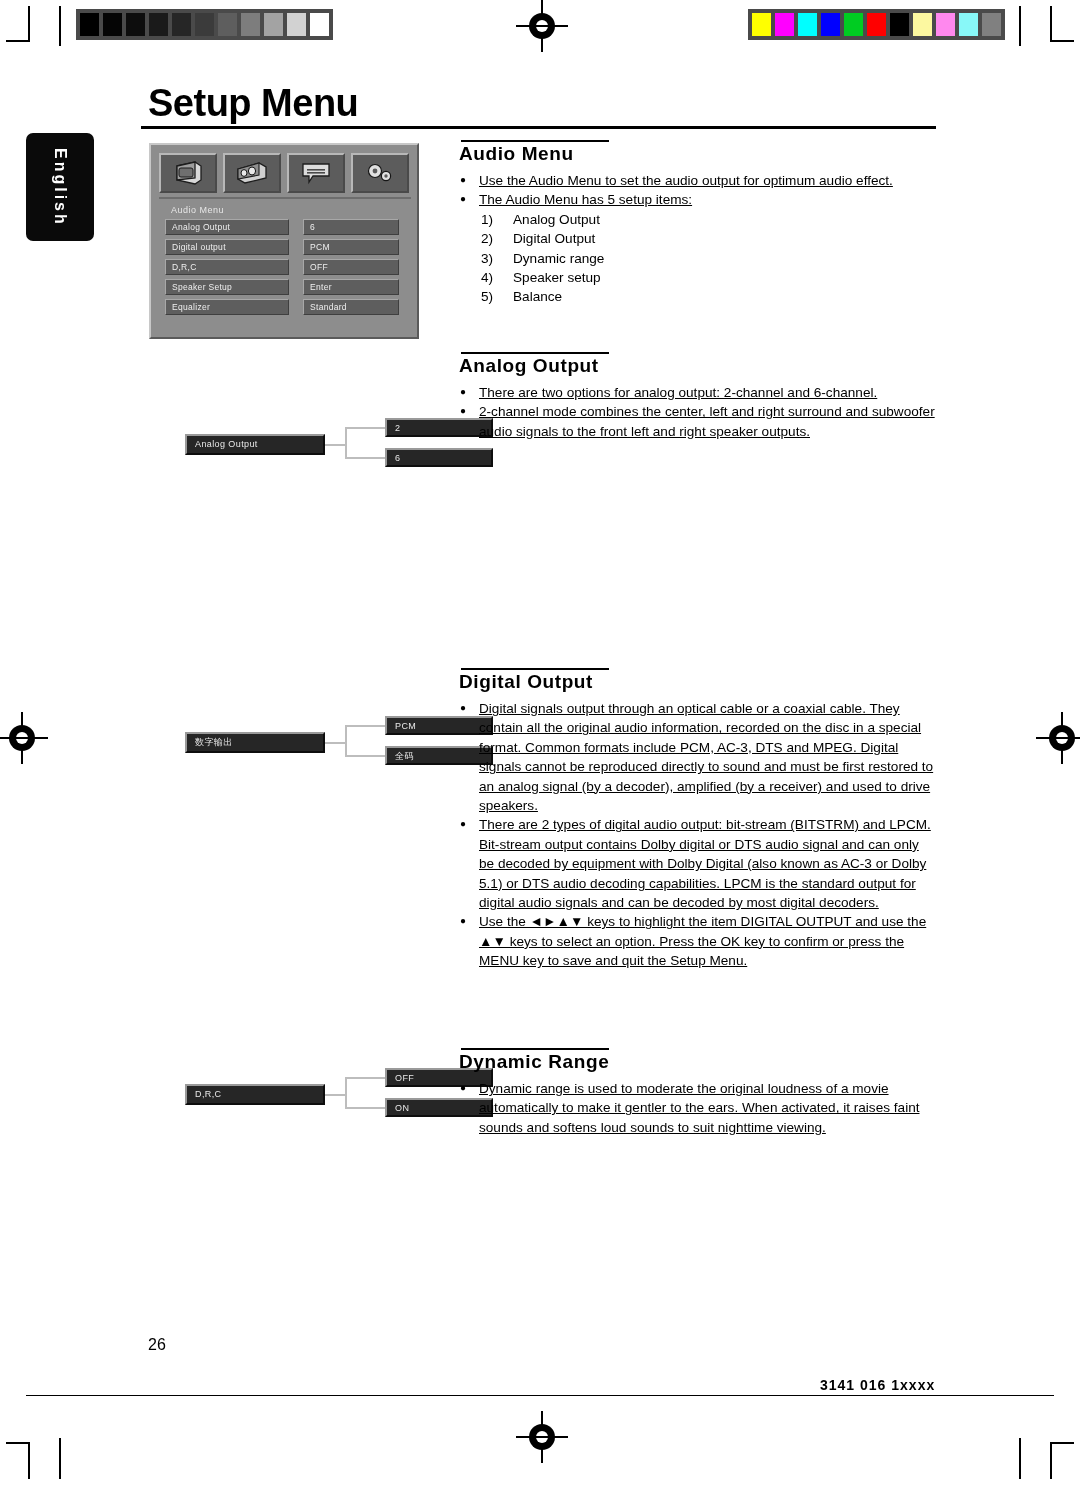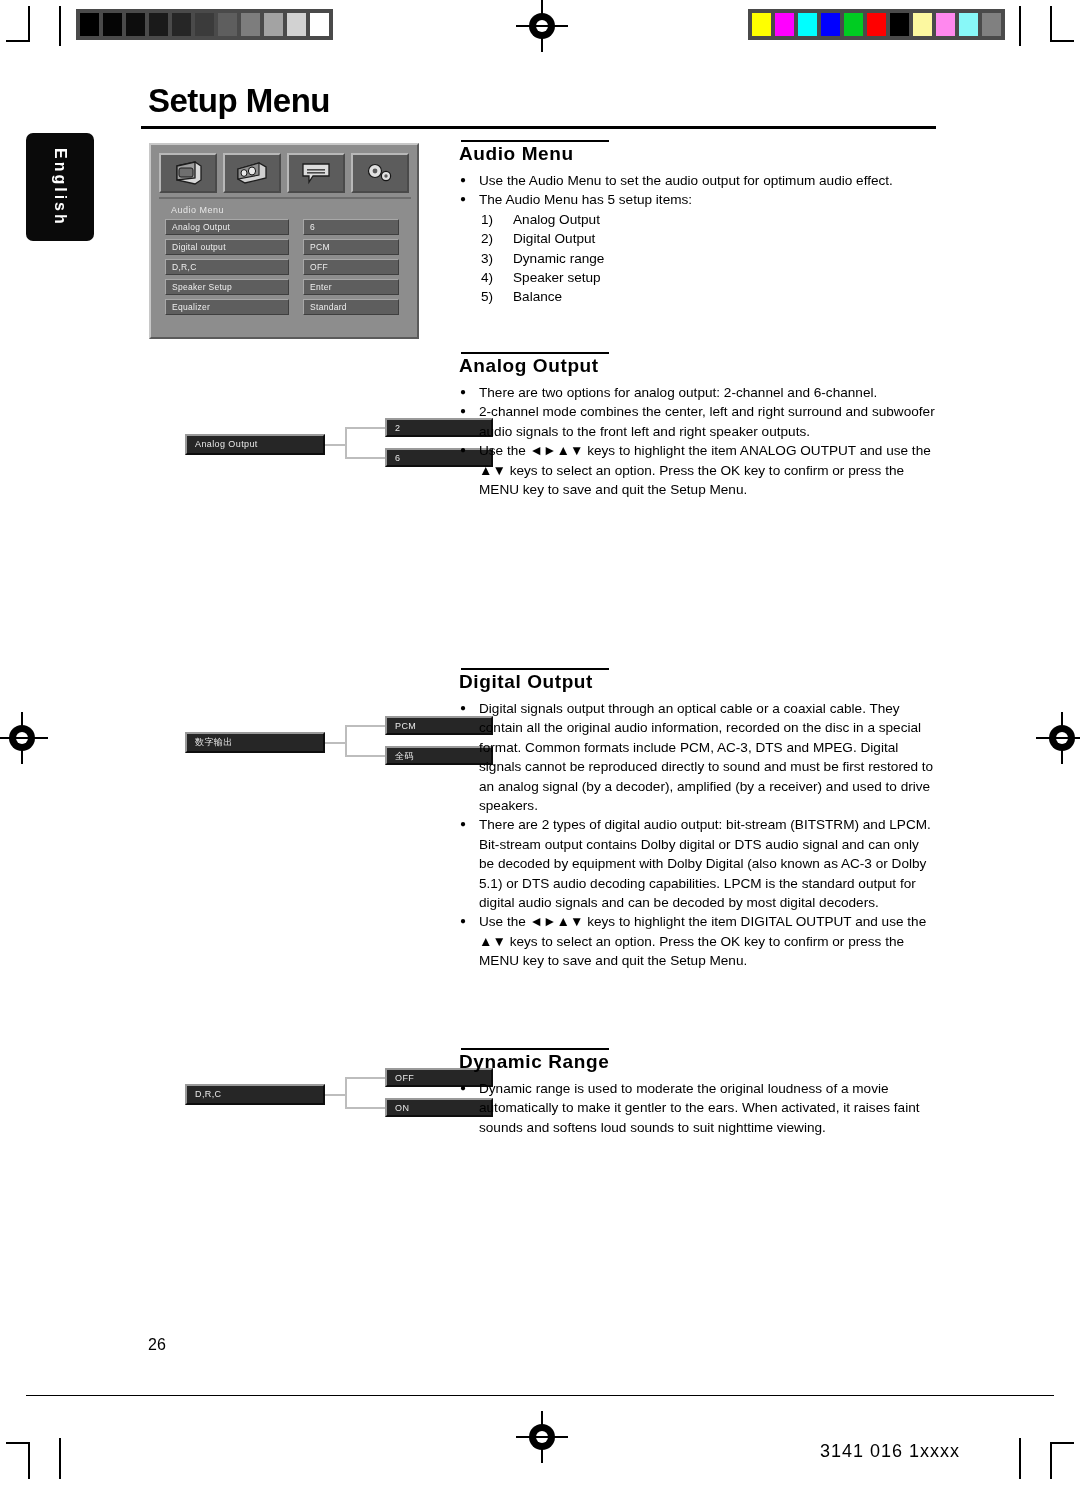--- a/index.html
+++ b/index.html
@@ -77,21 +77,21 @@
     font-size: 16px;
     font-weight: bold;
     letter-spacing: 3px;
   }
 
   
   .page-title {
     position: absolute;
     left: 148px;
     top: 82px;
-    font-size: 33px;
+    font-size: 38px;
     font-weight: bold;
     letter-spacing: -0.5px;
   }
   .title-rule {
     position: absolute;
     left: 141px;
     top: 126px;
     width: 795px;
     height: 3px;
     background: #000;
@@ -232,20 +232,21 @@
     list-style: none;
     margin: 0;
     padding: 0;
     font-size: 13.6px;
     line-height: 19.4px;
   }
   ul.bullets > li {
     position: relative;
     padding-left: 20px;
     margin-bottom: 0px;
+    text-decoration: underline;
   }
   ul.bullets > li::before {
     content: "\25CF";
     position: absolute;
     left: 1px;
     top: -1px;
     font-size: 10px;
   }
   ol.numlist {
     list-style: none;
@@ -277,24 +278,24 @@
   .foot-txt {
     position: absolute;
     top: 1492px;
     font-size: 12px;
     font-family: "Liberation Mono", monospace;
     white-space: nowrap;
   }
   .foot-txt.sans { font-family: "Liberation Sans", sans-serif; }
   .foot-code {
     position: absolute;
-    top: 1441px;
+    top: 1377px;
     left: 820px;
-    font-size: 18px;
-    font-weight: normal;
+    font-size: 14px;
+    font-weight: bold;
     letter-spacing: 1px;
   }
 </style>
 </head>
 <body>
 
 <div class="crop" style="left:28px;top:6px;width:2px;height:36px;"></div>
 <div class="crop" style="left:6px;top:40px;width:24px;height:2px;"></div>
 <div class="crop" style="left:59px;top:6px;width:2px;height:40px;"></div>
 
@@ -477,21 +478,20 @@
     </li>
   </ol>
 </div>
 
 <div class="col" style="top:352px;">
   <div class="sec-rule"></div>
   <h2 class="sec-head">Analog Output</h2>
   <ul class="bullets">
     <li>There are two options for analog output: 2-channel and 6-channel.</li>
     <li>2-channel mode combines the center, left and right surround and subwoofer audio signals to the front left and right speaker outputs.</li>
-    <li>Use the ◄►▲▼ keys to highlight the item ANALOG OUTPUT and use the ▲▼ keys to select an option. Press the OK key to confirm or press the MENU key to save and quit the Setup Menu.</li>
   </ul>
 </div>
 
 <div class="col" style="top:668px;">
   <div class="sec-rule"></div>
   <h2 class="sec-head">Digital Output</h2>
   <ul class="bullets">
     <li>Digital signals output through an optical cable or a coaxial cable. They contain all the original audio information, recorded on the disc in a special format.  Common formats include PCM, AC-3, DTS and MPEG. Digital signals cannot be reproduced directly to sound and must be first restored to an analog signal (by a decoder), amplified (by a receiver) and used to drive speakers.</li>
     <li>There are 2 types of digital audio output: bit-stream (BITSTRM) and LPCM.  Bit-stream output contains Dolby digital or DTS audio signal and can only be decoded by equipment with Dolby Digital (also known as AC-3 or Dolby 5.1) or DTS audio decoding capabilities.  LPCM is the standard output for digital audio signals and can be decoded by most digital decoders.</li>
     <li>Use the ◄►▲▼ keys to highlight the item DIGITAL OUTPUT and use the ▲▼ keys to select an option. Press the OK key to confirm or press the MENU key to save and quit the Setup Menu.</li>

